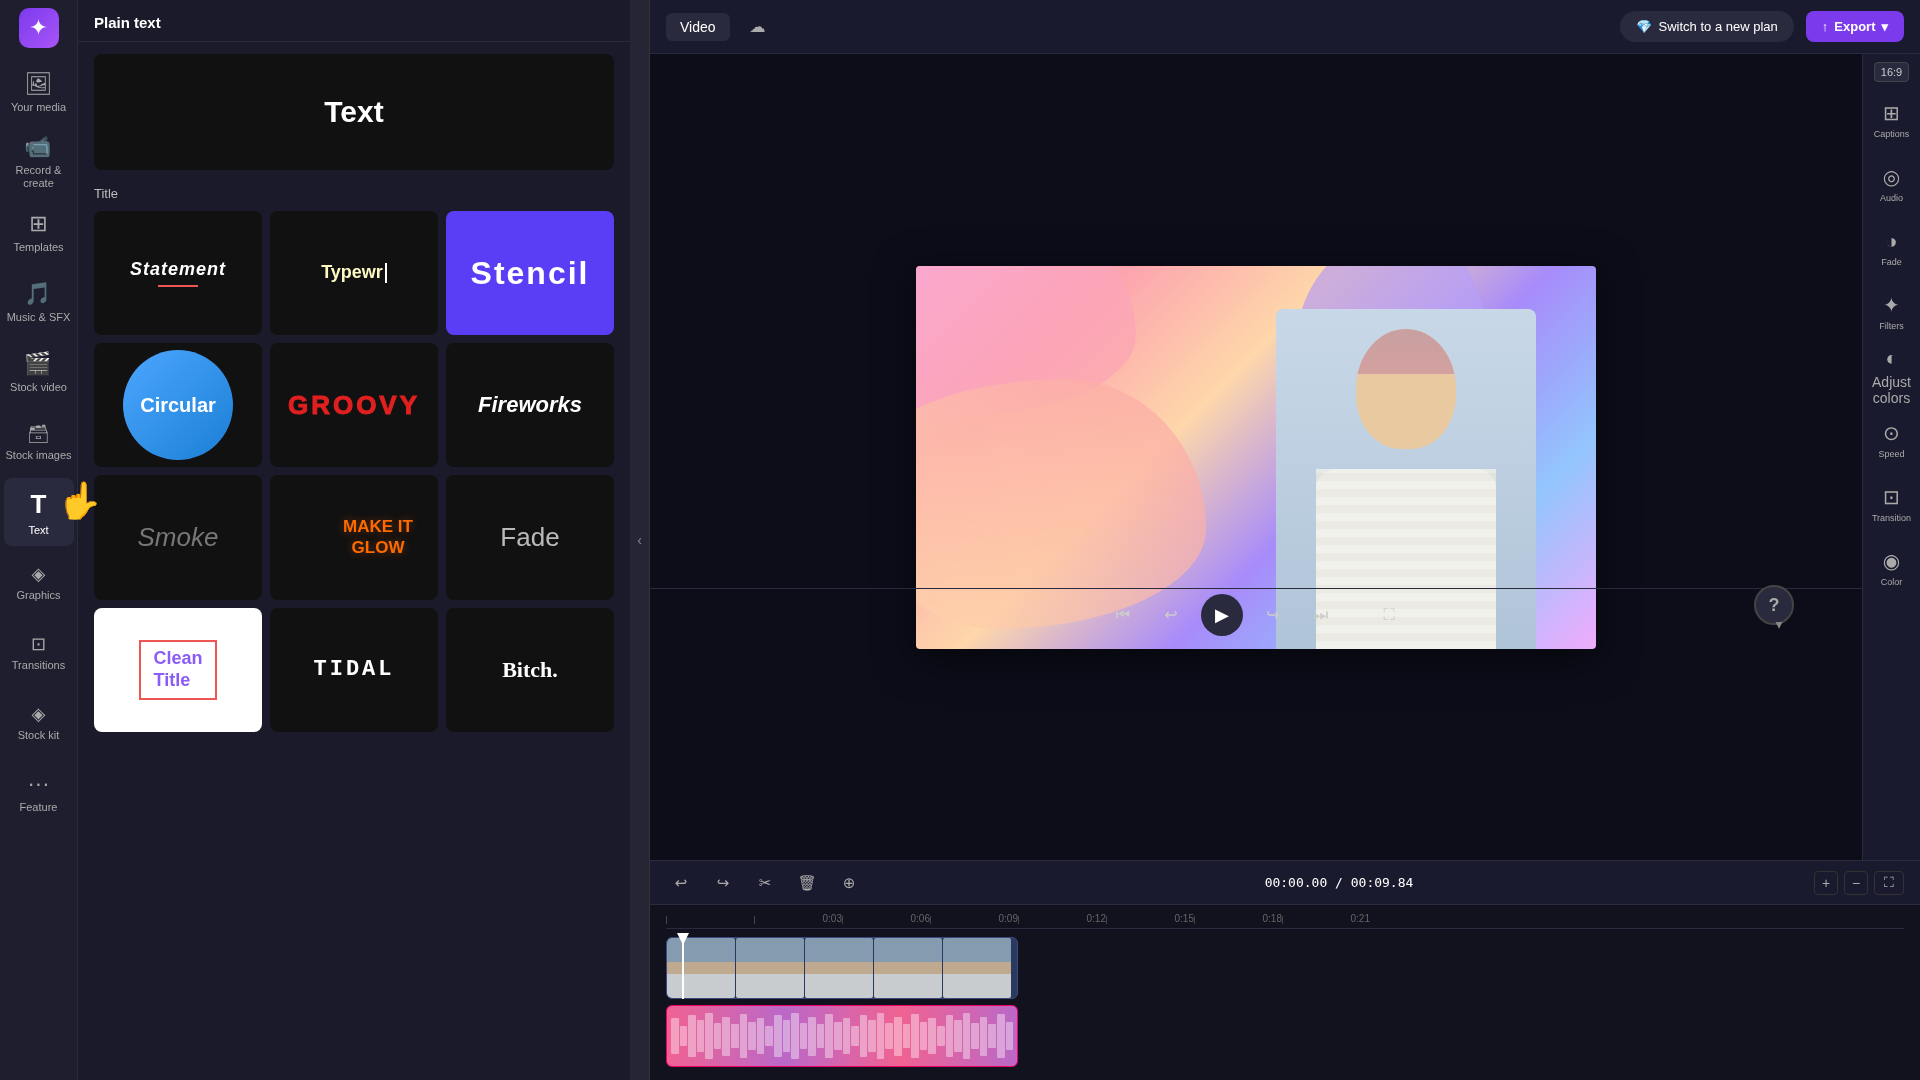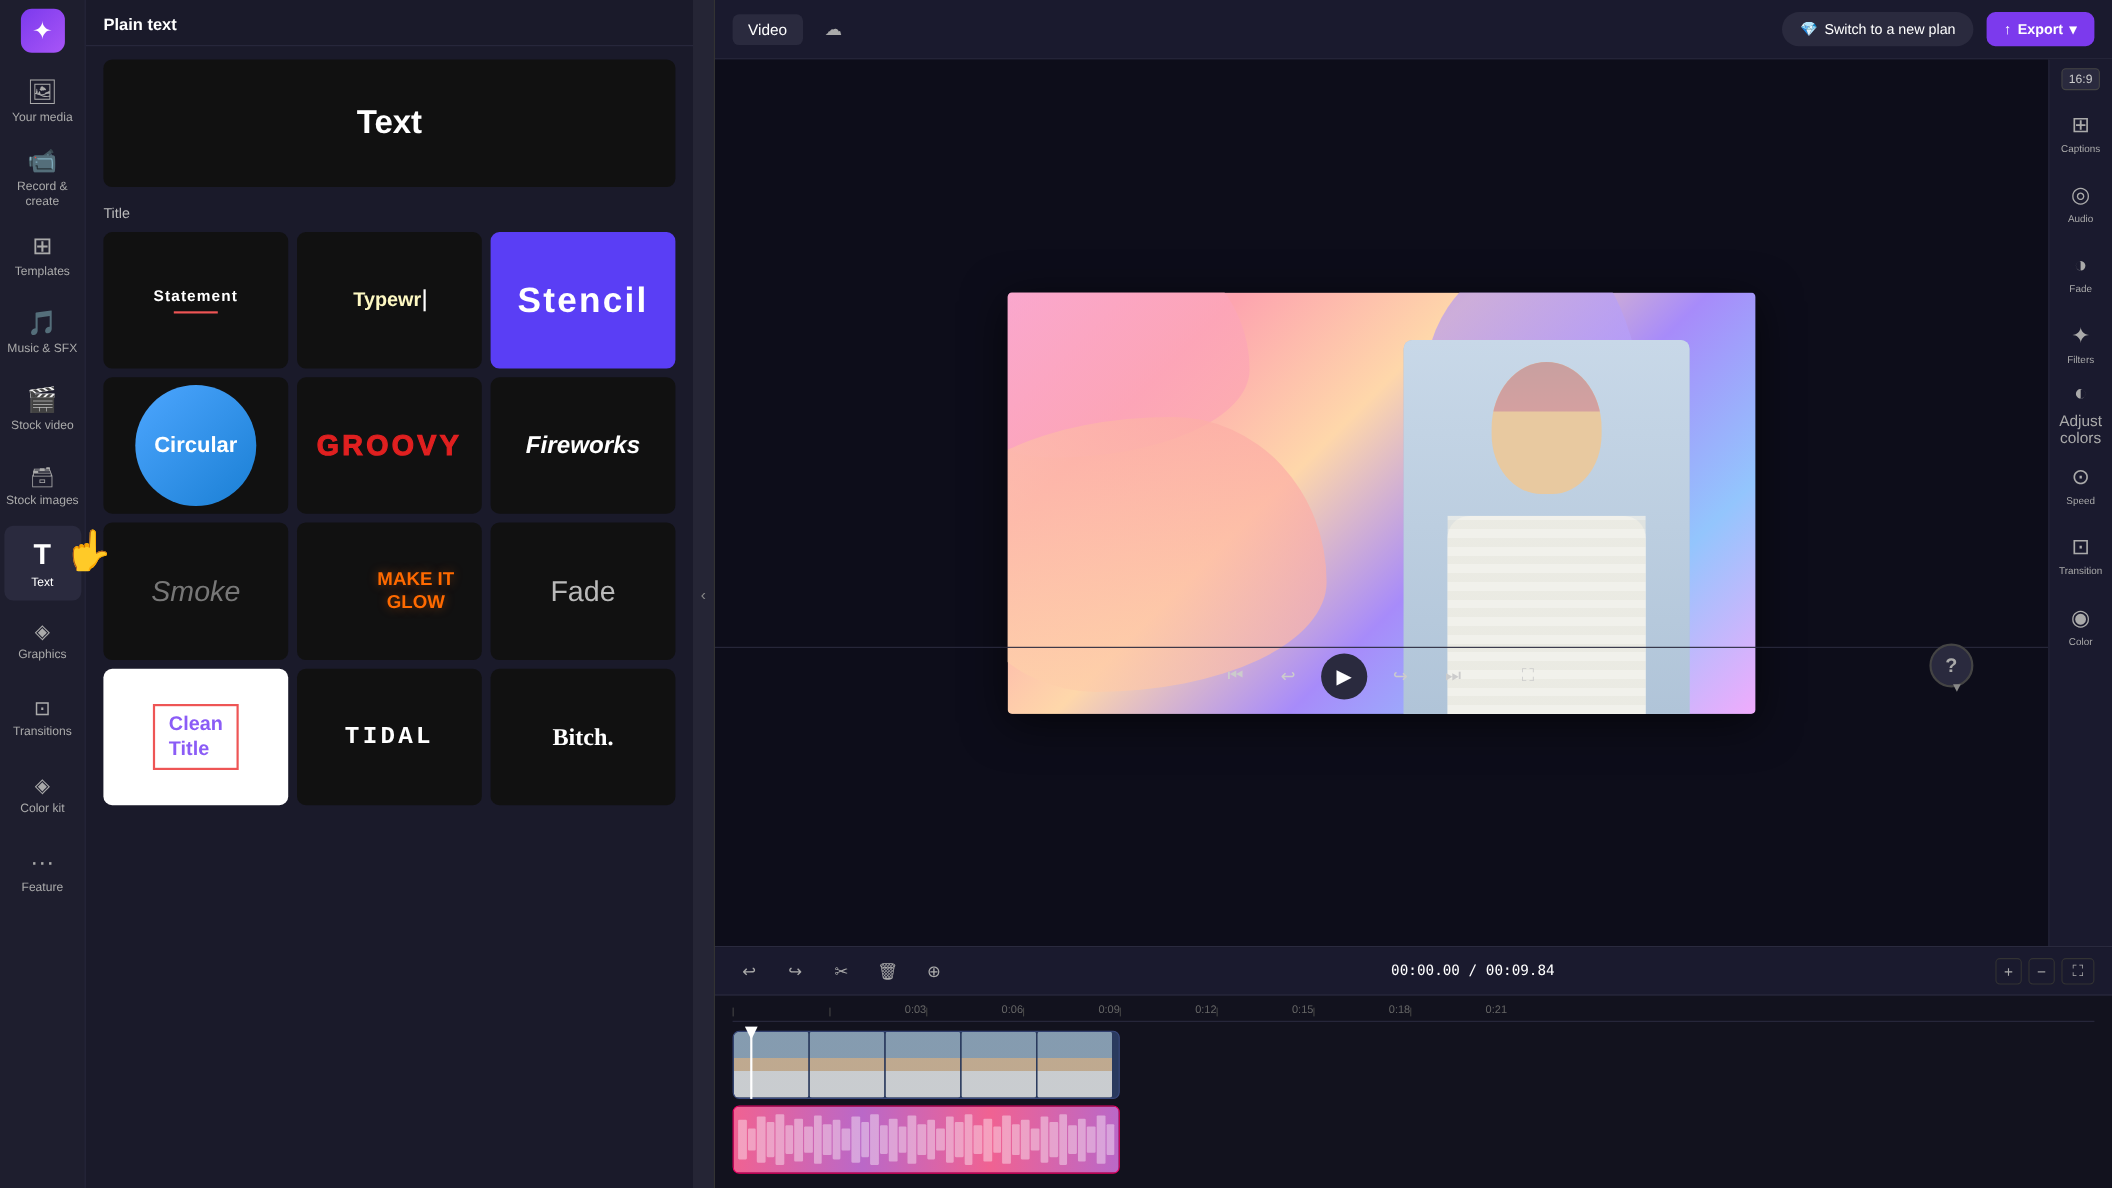--- a/index.html
+++ b/index.html
@@ -643,21 +643,21 @@
   <div class="sidebar-item">
     <span class="icon" style="font-size:18px;">◈</span>
     <span>Graphics</span>
   </div>
   <div class="sidebar-item">
     <span class="icon" style="font-size:18px;">⊡</span>
     <span>Transitions</span>
   </div>
   <div class="sidebar-item">
     <span class="icon" style="font-size:18px;">◈</span>
-    <span>Color kit</span>
+    <span>Stock kit</span>
   </div>
   <div class="sidebar-item">
     <span class="icon">···</span>
     <span>Feature</span>
   </div>
 </div>
 
 <div class="panel">
   <div class="panel-header">Plain text</div>
   <div class="panel-content">
@@ -666,21 +666,21 @@
       <div class="text-card wide card-plain">
         <span class="card-text">Text</span>
       </div>
     </div>
 
     <div class="section-label">Title</div>
     <div class="text-grid">
 
       <div class="text-card card-statement">
         <div style="text-align:center;">
-          <span class="card-text" style="font-size:14px;letter-spacing:1px;">Statement</span>
+          <span class="card-text" style="font-size:18px;letter-spacing:1px;font-style:italic;">Statement</span>
           <div class="underline"></div>
         </div>
       </div>
 
       <div class="text-card card-typewriter">
         <div style="display:flex;align-items:center;">
           <span class="card-text" style="font-size:18px;">Typewr</span>
           <span class="cursor"></span>
         </div>
       </div>

